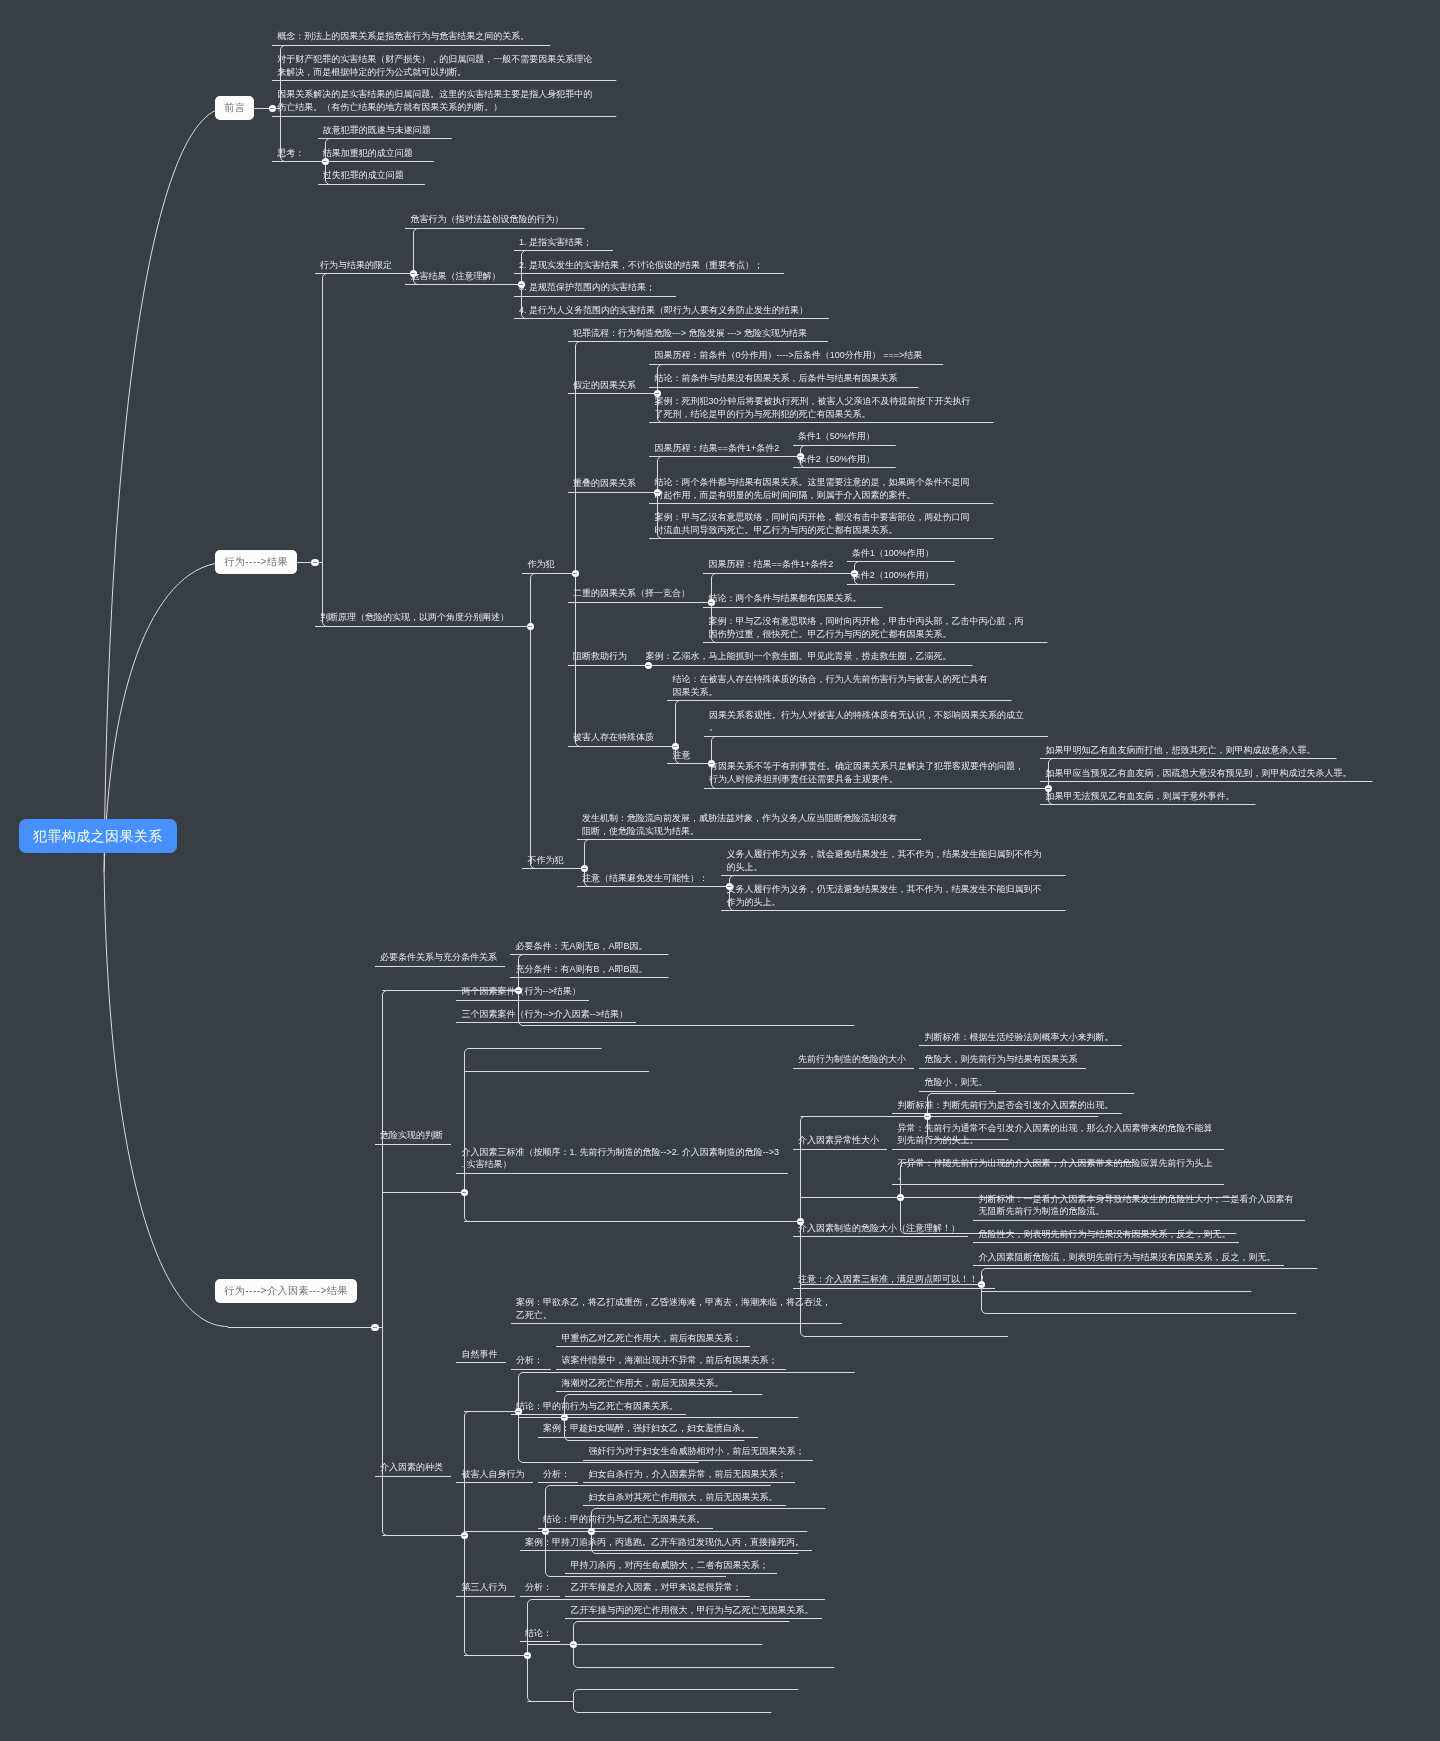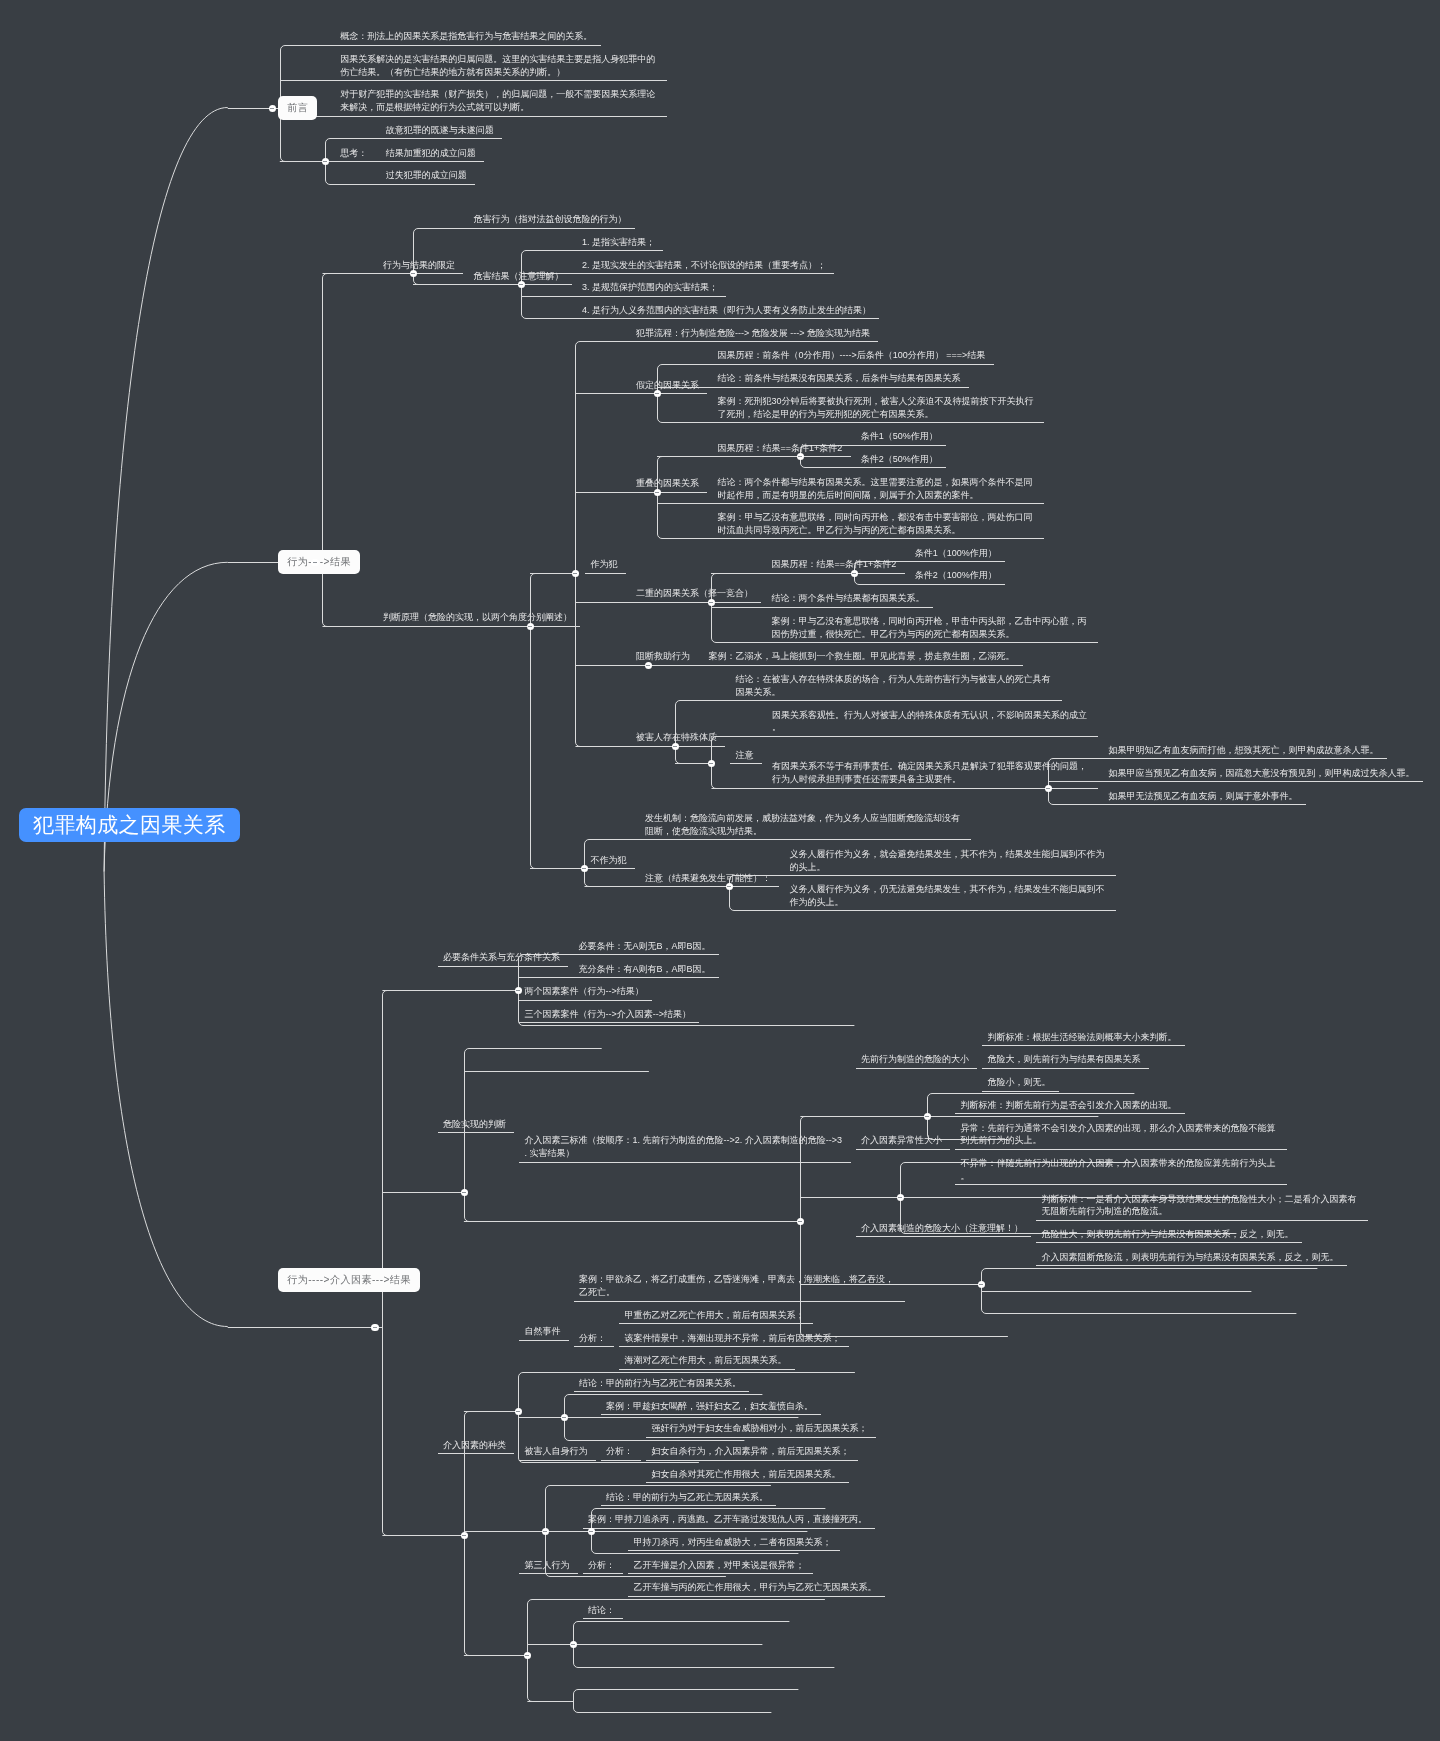--- a/index.html
+++ b/index.html
@@ -12,21 +12,21 @@
   .nodebody{position:relative;flex:none;display:flex;flex-direction:column;justify-content:flex-end;margin:3.66px 0;}
   .label{color:#e9e9ea;font-size:9px;line-height:12.8px;white-space:pre-wrap;line-break:anywhere;
          padding:0 8.5px 1.6px 10px;max-width:318px;}
   .underline{height:1px;background:#dadbdc;margin-left:5px;}
   .kidswrap{display:flex;align-items:center;}
   .d1 > .kidswrap{padding-left:13px;}
   .kids{display:flex;flex-direction:column;}
   .toggle{position:absolute;left:0;top:0;width:8px;height:8px;
           border-radius:50%;background:#fff;z-index:30;}
   .toggle i{position:absolute;left:50%;top:50%;margin-left:-2px;margin-top:-0.5px;width:4px;height:1px;background:#8d9298;display:block;}
-  .rootbox{flex:none;background:#4591ff;color:#fff;font-size:21px;line-height:22px;letter-spacing:0.4px;
+  .rootbox{flex:none;background:#4591ff;color:#fff;font-size:14px;line-height:22px;letter-spacing:0.4px;
            border-radius:7px;padding:6px 14px;white-space:nowrap;}
   .node.d1{margin:10.6px 0;}
   .l1box{flex:none;background:#fcfcfc;color:#6f7174;font-size:10.1px;line-height:14px;letter-spacing:0.45px;
          border-radius:5px;padding:5px 9px;white-space:nowrap;margin-left:38.6px;}
 </style>
 </head>
 <body>
 
 <div id="map">
 <div class="node d0">
@@ -41,27 +41,27 @@
               </span>
               <div class="kids">
                 <div class="node d2">
                   <div class="nodebody">
                     <div class="label">概念：刑法上的因果关系是指危害行为与危害结果之间的关系。</div>
                     <div class="underline"></div>
                   </div>
                 </div>
                 <div class="node d2">
                   <div class="nodebody">
-                    <div class="label">因果关系解决的是实害结果的归属问题。这里的实害结果主要是指人身犯罪中的伤亡结果。（有伤亡结果的地方就有因果关系的判断。）</div>
+                    <div class="label">对于财产犯罪的实害结果（财产损失），的归属问题，一般不需要因果关系理论来解决，而是根据特定的行为公式就可以判断。</div>
                     <div class="underline"></div>
                   </div>
                 </div>
                 <div class="node d2">
                   <div class="nodebody">
-                    <div class="label">对于财产犯罪的实害结果（财产损失），的归属问题，一般不需要因果关系理论来解决，而是根据特定的行为公式就可以判断。</div>
+                    <div class="label">因果关系解决的是实害结果的归属问题。这里的实害结果主要是指人身犯罪中的伤亡结果。（有伤亡结果的地方就有因果关系的判断。）</div>
                     <div class="underline"></div>
                   </div>
                 </div>
                 <div class="node d2">
                   <div class="nodebody">
                     <div class="label">思考：</div>
                     <div class="underline"></div>
                   </div>
                   <div class="kidswrap">
                     <span class="toggle" style="left: 302.6px; top: 141.6px; width: 7.8px; height: 7.8px;">
@@ -603,20 +603,26 @@
                                   </div>
                                   <div class="node d5">
                                     <div class="nodebody">
                                       <div class="label">介入因素阻断危险流，则表明先前行为与结果没有因果关系，反之，则无。</div>
                                       <div class="underline"></div>
                                     </div>
                                   </div>
                                 </div>
                               </div>
                             </div>
+                            <div class="node d4">
+                              <div class="nodebody">
+                                <div class="label">注意：介入因素三标准，满足两点即可以！！！</div>
+                                <div class="underline"></div>
+                              </div>
+                            </div>
                           </div>
                         </div>
                       </div>
                     </div>
                   </div>
                 </div>
                 <div class="node d2">
                   <div class="nodebody">
                     <div class="label">介入因素的种类</div>
                     <div class="underline"></div>

